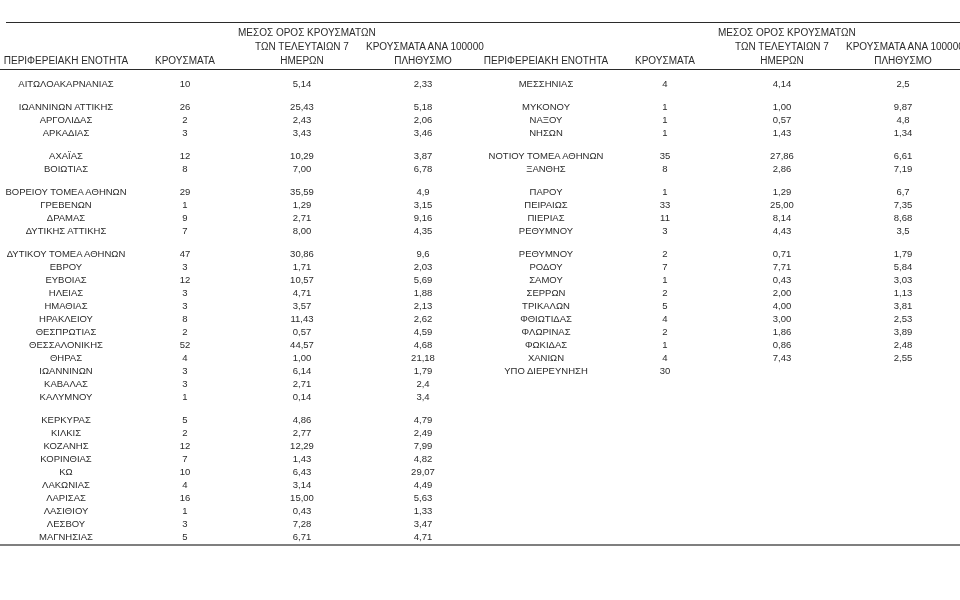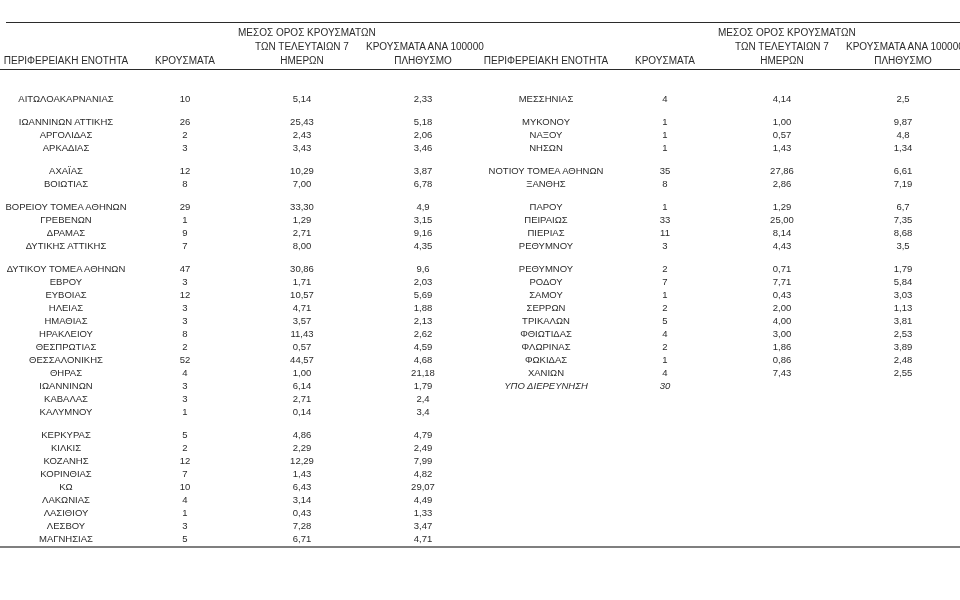--- a/index.html
+++ b/index.html
@@ -23,30 +23,30 @@
     display: flex; flex-direction: column; justify-content: space-between;
     text-align: center;
     font-size: 10px; line-height: 14px;
     white-space: nowrap;
   }
   .hcell span { display: block; }
   .w-name  { width: 132px; }
   .w-cases { width: 106px; }
   .w-avg   { width: 128px; }
   .w-per   { width: 114px; }
-  .tbody { padding-top: 7px; margin-top: 15px; }
+  .tbody { padding-top: 7px; }
   .row { display: flex; height: 13px; }
   .cell {
     height: 13px; line-height: 13px;
     font-size: 9.5px;
     text-align: center;
     white-space: nowrap; overflow: hidden;
   }
   .gap-row { height: 10px; }
-  .italic { font-style: italic; }
+  .italic { }
   .bottomline { border-top: 2px solid #7f7f7f; margin-top: 1px; }
 </style>
 </head>
 <body>
 
 <div class="page">
   <div class="table-area">
 
     <div class="topline"></div>
 
@@ -145,21 +145,21 @@
     <div class="cell w-per">6,78</div>
     <div class="cell w-name">ΞΑΝΘΗΣ</div>
     <div class="cell w-cases">8</div>
     <div class="cell w-avg">2,86</div>
     <div class="cell w-per">7,19</div>
   </div>
         <div class="gap-row"></div>
         <div class="row">
     <div class="cell w-name">ΒΟΡΕΙΟΥ ΤΟΜΕΑ ΑΘΗΝΩΝ</div>
     <div class="cell w-cases">29</div>
-    <div class="cell w-avg">33,30</div>
+    <div class="cell w-avg">35,59</div>
     <div class="cell w-per">4,9</div>
     <div class="cell w-name">ΠΑΡΟΥ</div>
     <div class="cell w-cases">1</div>
     <div class="cell w-avg">1,29</div>
     <div class="cell w-per">6,7</div>
   </div>
         <div class="row">
     <div class="cell w-name">ΓΡΕΒΕΝΩΝ</div>
     <div class="cell w-cases">1</div>
     <div class="cell w-avg">1,29</div>
@@ -317,21 +317,21 @@
     <div class="cell w-avg">4,86</div>
     <div class="cell w-per">4,79</div>
     <div class="cell w-name"></div>
     <div class="cell w-cases"></div>
     <div class="cell w-avg"></div>
     <div class="cell w-per"></div>
   </div>
         <div class="row">
     <div class="cell w-name">ΚΙΛΚΙΣ</div>
     <div class="cell w-cases">2</div>
-    <div class="cell w-avg">2,29</div>
+    <div class="cell w-avg">2,77</div>
     <div class="cell w-per">2,49</div>
     <div class="cell w-name"></div>
     <div class="cell w-cases"></div>
     <div class="cell w-avg"></div>
     <div class="cell w-per"></div>
   </div>
         <div class="row">
     <div class="cell w-name">ΚΟΖΑΝΗΣ</div>
     <div class="cell w-cases">12</div>
     <div class="cell w-avg">12,29</div>
@@ -365,20 +365,30 @@
     <div class="cell w-name">ΛΑΚΩΝΙΑΣ</div>
     <div class="cell w-cases">4</div>
     <div class="cell w-avg">3,14</div>
     <div class="cell w-per">4,49</div>
     <div class="cell w-name"></div>
     <div class="cell w-cases"></div>
     <div class="cell w-avg"></div>
     <div class="cell w-per"></div>
   </div>
         <div class="row">
+    <div class="cell w-name">ΛΑΡΙΣΑΣ</div>
+    <div class="cell w-cases">16</div>
+    <div class="cell w-avg">15,00</div>
+    <div class="cell w-per">5,63</div>
+    <div class="cell w-name"></div>
+    <div class="cell w-cases"></div>
+    <div class="cell w-avg"></div>
+    <div class="cell w-per"></div>
+  </div>
+        <div class="row">
     <div class="cell w-name">ΛΑΣΙΘΙΟΥ</div>
     <div class="cell w-cases">1</div>
     <div class="cell w-avg">0,43</div>
     <div class="cell w-per">1,33</div>
     <div class="cell w-name"></div>
     <div class="cell w-cases"></div>
     <div class="cell w-avg"></div>
     <div class="cell w-per"></div>
   </div>
         <div class="row">

